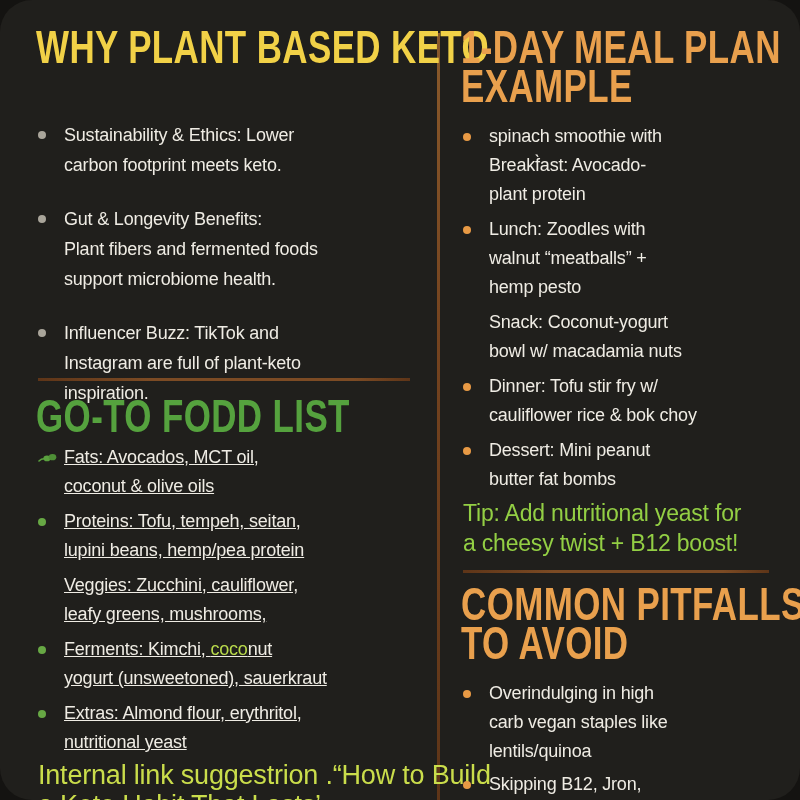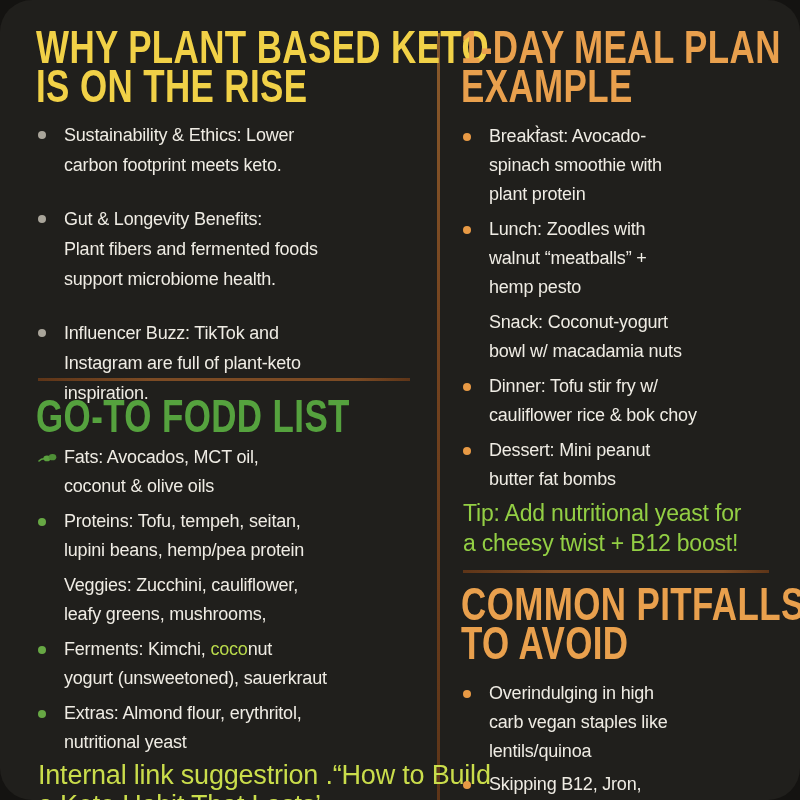--- a/index.html
+++ b/index.html
@@ -42,21 +42,20 @@
 </style>
 </head>
 <body>
 
 <div class="canvas">
 
   <div class="vline"></div>
 
   <h1 class="head yellow abs" style="left:36px;top:28px;">
     <div class="hl"><span class="cond">WHY PLANT BASED KETO</span></div>
-    <div class="hl"><span class="cond">IS ON THE RISE</span></div>
   </h1>
 
   <div class="list gap8 lh30 abs" style="left:38px;top:120px;width:400px;">
     <div class="item">
       <span class="b">
           <span class="dot gray"></span>
         </span>
       <div class="t">
         <div class="ln">Sustainability &amp; Ethics: Lower</div>
         <div class="ln">carbon footprint meets keto.</div>
@@ -83,21 +82,21 @@
       </div>
     </div>
   </div>
 
   <div class="hr" style="left:38px;top:378px;width:372px;"></div>
 
   <h2 class="head green abs" style="left:36px;top:397px;">
     <div class="hl"><span class="cond">GO-TO FODD LIST</span></div>
   </h2>
 
-  <div class="list abs" style="left:38px;top:443px;width:400px;">
+  <div class="list abs" style="left:38px;top:443px;width:400px;text-decoration:underline;">
     <div class="item">
       <span class="b">
         <svg class="sprout" width="19" height="12" viewBox="0 0 19 12">
           <path d="M1 9 Q4 6 8 7" stroke="#5aa13e" stroke-width="1.6" fill="none" stroke-linecap="round"></path>
           <ellipse cx="9" cy="6.4" rx="3.6" ry="2.8" fill="#5aa13e"></ellipse>
           <ellipse cx="14.5" cy="5.2" rx="3.8" ry="3.1" fill="#4e8f36"></ellipse>
         </svg>
       </span>
       <div class="t">
         <div class="ln">Fats: Avocados, MCT oil,</div>
@@ -149,22 +148,22 @@
     <div class="hl"><span class="cond">1-DAY MEAL PLAN</span></div>
     <div class="hl"><span class="cond">EXAMPLE</span></div>
   </h1>
 
   <div class="list abs" style="left:463px;top:122px;width:330px;">
     <div class="item">
       <span class="b">
           <span class="dot org"></span>
         </span>
       <div class="t">
+        <div class="ln">spinach smoothie with</div>
         <div class="ln">Breakf̀ast: Avocado-</div>
-        <div class="ln">spinach smoothie with</div>
         <div class="ln">plant protein</div>
       </div>
     </div>
     <div class="item">
       <span class="b">
           <span class="dot org"></span>
         </span>
       <div class="t">
         <div class="ln">Lunch: Zoodles with</div>
         <div class="ln">walnut “meatballs” +</div>

